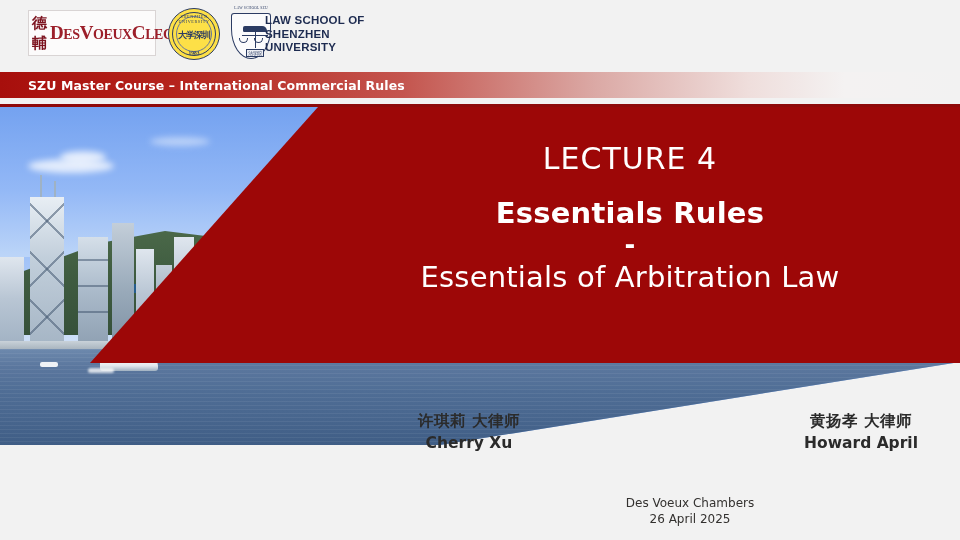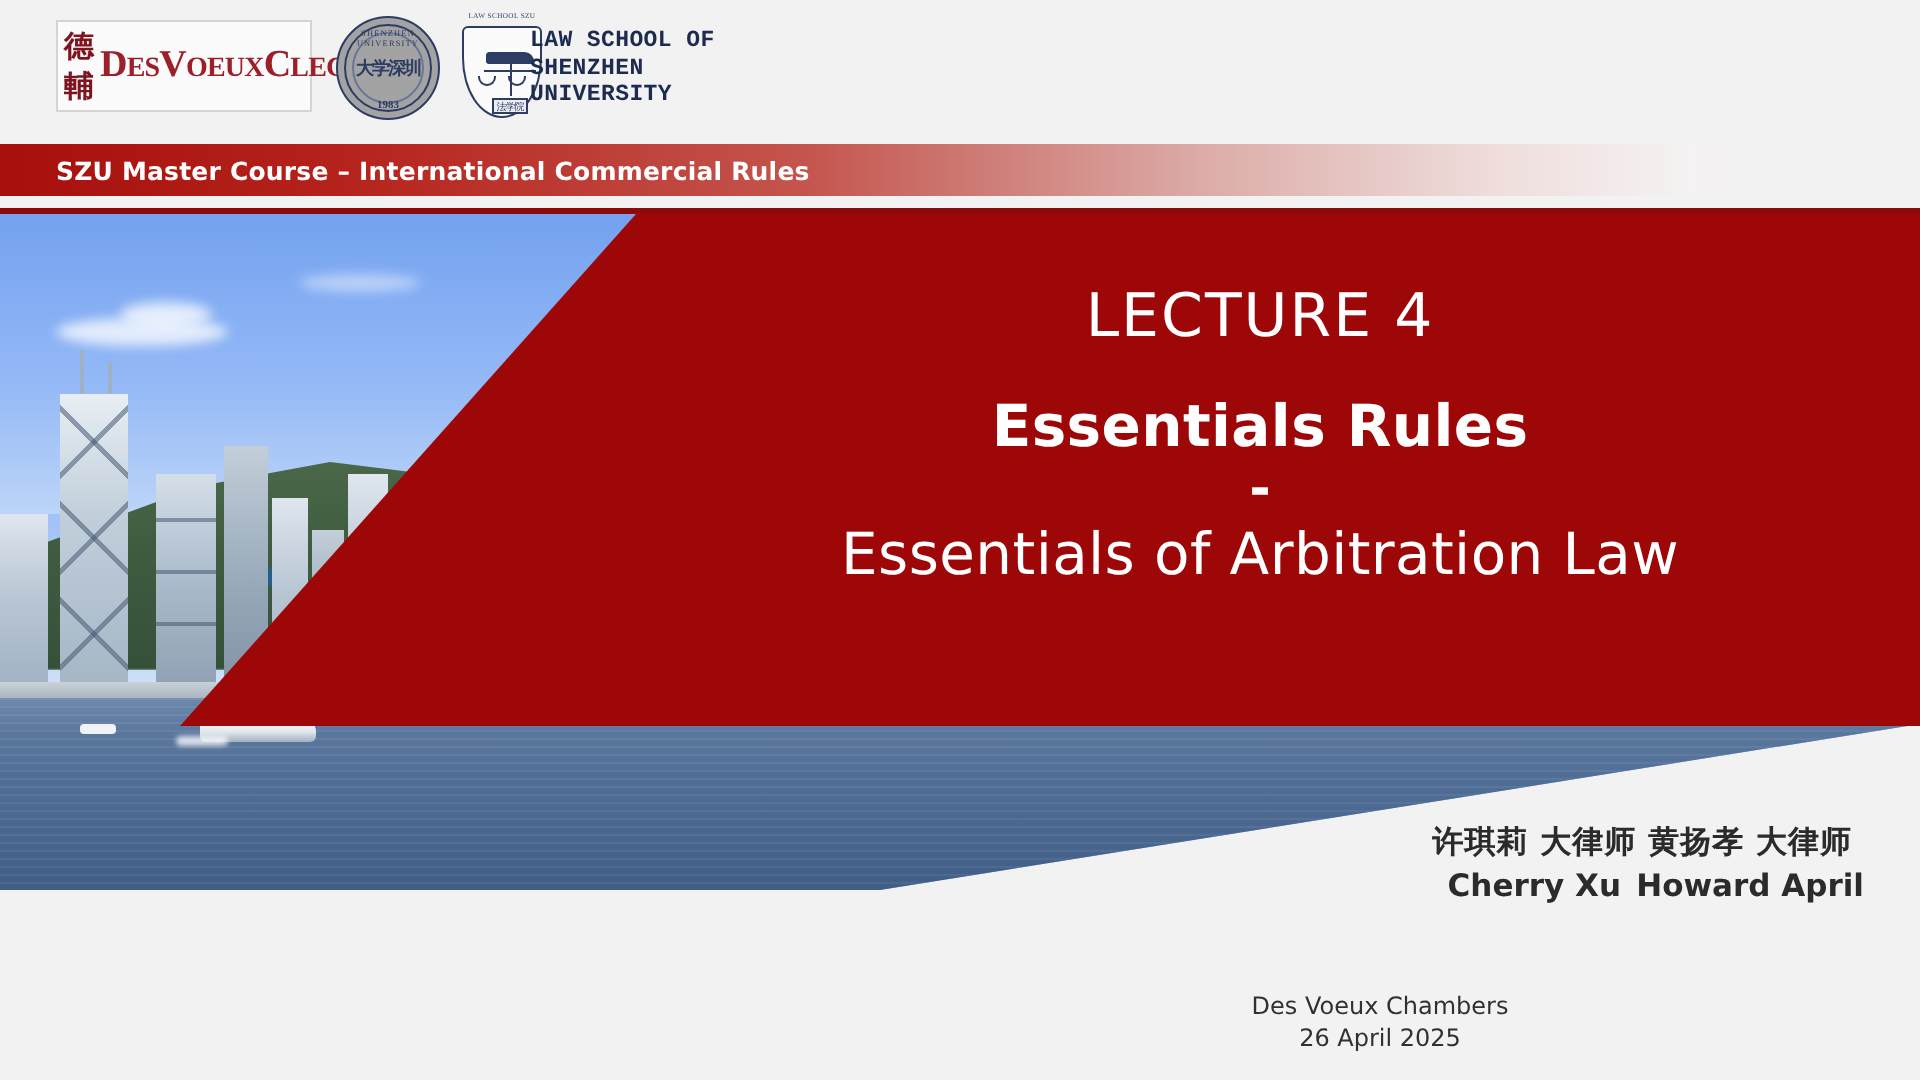--- a/index.html
+++ b/index.html
@@ -32,21 +32,21 @@
   .dvc-en span {
     font-family:"Liberation Serif", serif;
     color:#9c1f2a; font-weight:700;
     font-size:19px; line-height:21px;
     letter-spacing:-0.4px;
   }
   .dvc-en span i { font-style:normal; font-size:14px; }
 
   .szu-seal {
     position:absolute; left:168px; top:8px; width:52px; height:52px;
-    border-radius:50%; border:1.6px solid #2c3c63; background:#a3a3a3;
+    border-radius:50%; border:1.6px solid #2c3c63; background:#fde047;
   }
   .szu-seal .ring2 { position:absolute; inset:3px; border-radius:50%; border:1px solid #2c3c63; }
   .szu-seal .ring3 { position:absolute; inset:7px; border-radius:50%; border:0.8px solid #6a7796; }
   .szu-seal .cn {
     position:absolute; inset:0; display:flex; align-items:center; justify-content:center;
     font-family:"DejaVu Sans", sans-serif; font-size:9px; line-height:9px; font-weight:700;
     color:#2c3c63; text-align:center; letter-spacing:-1px; padding-top:2px;
   }
   .szu-seal .yr {
     position:absolute; bottom:3px; left:0; right:0; text-align:center;
@@ -78,21 +78,21 @@
   .ls-crest .pan.l { left:7px; }
   .ls-crest .pan.r { right:7px; }
   .ls-crest .base { position:absolute; top:35px; left:14px; width:18px; height:8px; border:1.1px solid #2c3c63; background:#eceef3; }
   .ls-crest .base-cn {
     position:absolute; inset:0; display:flex; align-items:center; justify-content:center;
     font-family:"DejaVu Sans", sans-serif; font-size:5px; color:#2c3c63; letter-spacing:-0.5px;
   }
 
   .ls-text {
     position:absolute; left:265px; top:14px;
-    font-family:Liberation Mono, monospace;
+    font-family:Liberation Sans, sans-serif;
     font-size:11.5px; line-height:13.5px; font-weight:700;
     color:#1d2b50; letter-spacing:0.2px;
   }
 
   
   .banner {
     position:absolute; left:0; top:72px; width:960px; height:26px;
     background:linear-gradient(90deg,#a70f0c 0%, #b5231c 18%, #c4554e 42%, #dba9a5 62%, #efdedc 78%, #f4f2f2 88%, #f2f2f2 100%);
   }
   .banner-text {
@@ -209,22 +209,22 @@
     text-align:center; color:#ffffff;
     font-family:"DejaVu Sans", sans-serif;
   }
   .t-lecture { font-size:30px; font-weight:400; letter-spacing:1px; line-height:38px; }
   .t-sub { font-size:29px; font-weight:700; line-height:42px; margin-top:14px; letter-spacing:0.2px; }
   .t-dash { font-size:26px; font-weight:700; line-height:22px; }
   .t-sub2 { font-size:29px; font-weight:400; line-height:42px; letter-spacing:0.2px; }
 
   
   .speakers {
-    position:absolute; left:432px; top:410px; width:500px;
-    display:flex; justify-content:flex-end; 
+    position:absolute; left:418px; top:410px; width:500px;
+    display:flex; justify-content:space-between; 
   }
   .speaker { text-align:center; color:#2b2b2b; }
   .sp-cn { font-family:"DejaVu Sans", sans-serif; font-size:15.5px; font-weight:700; line-height:22px; letter-spacing:0.5px; }
   .sp-en { font-family:"DejaVu Sans", sans-serif; font-size:15.5px; font-weight:700; line-height:22px; }
 
   
   .footer {
     position:absolute; left:440px; top:495px; width:500px;
     text-align:center; color:#33312f;
     font-family:"DejaVu Sans", sans-serif; font-size:12px; line-height:16px; font-weight:400;

